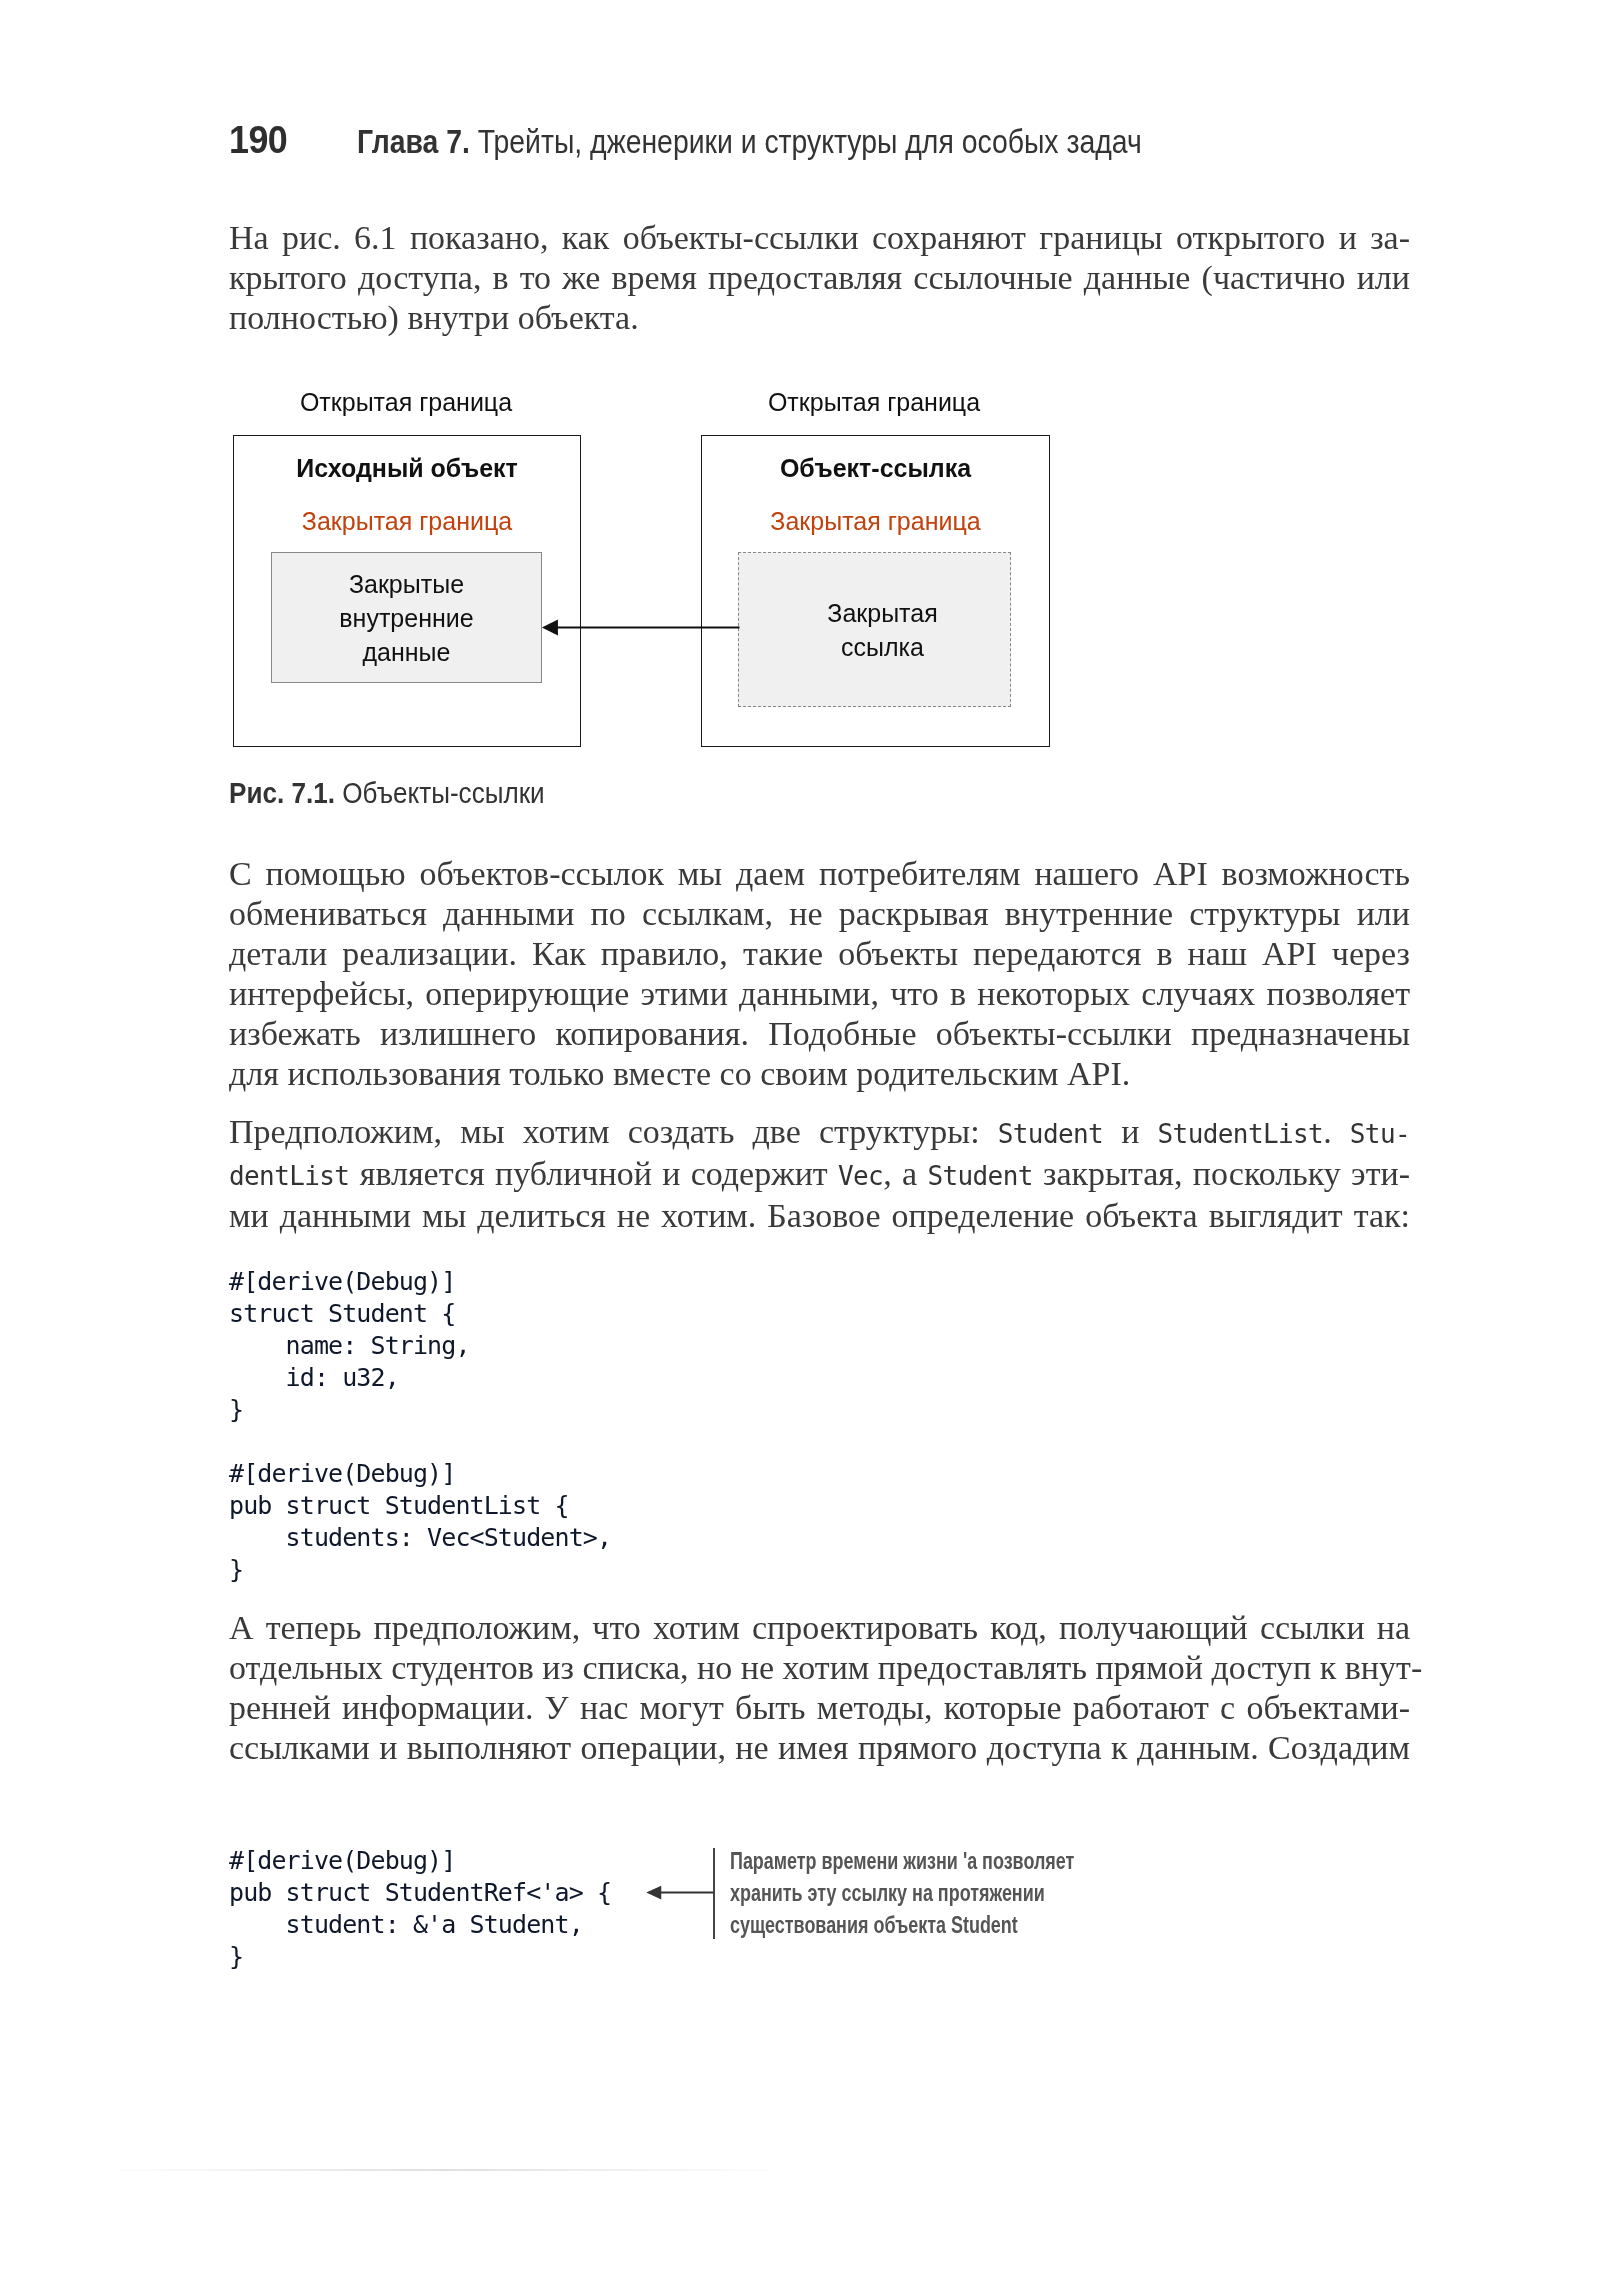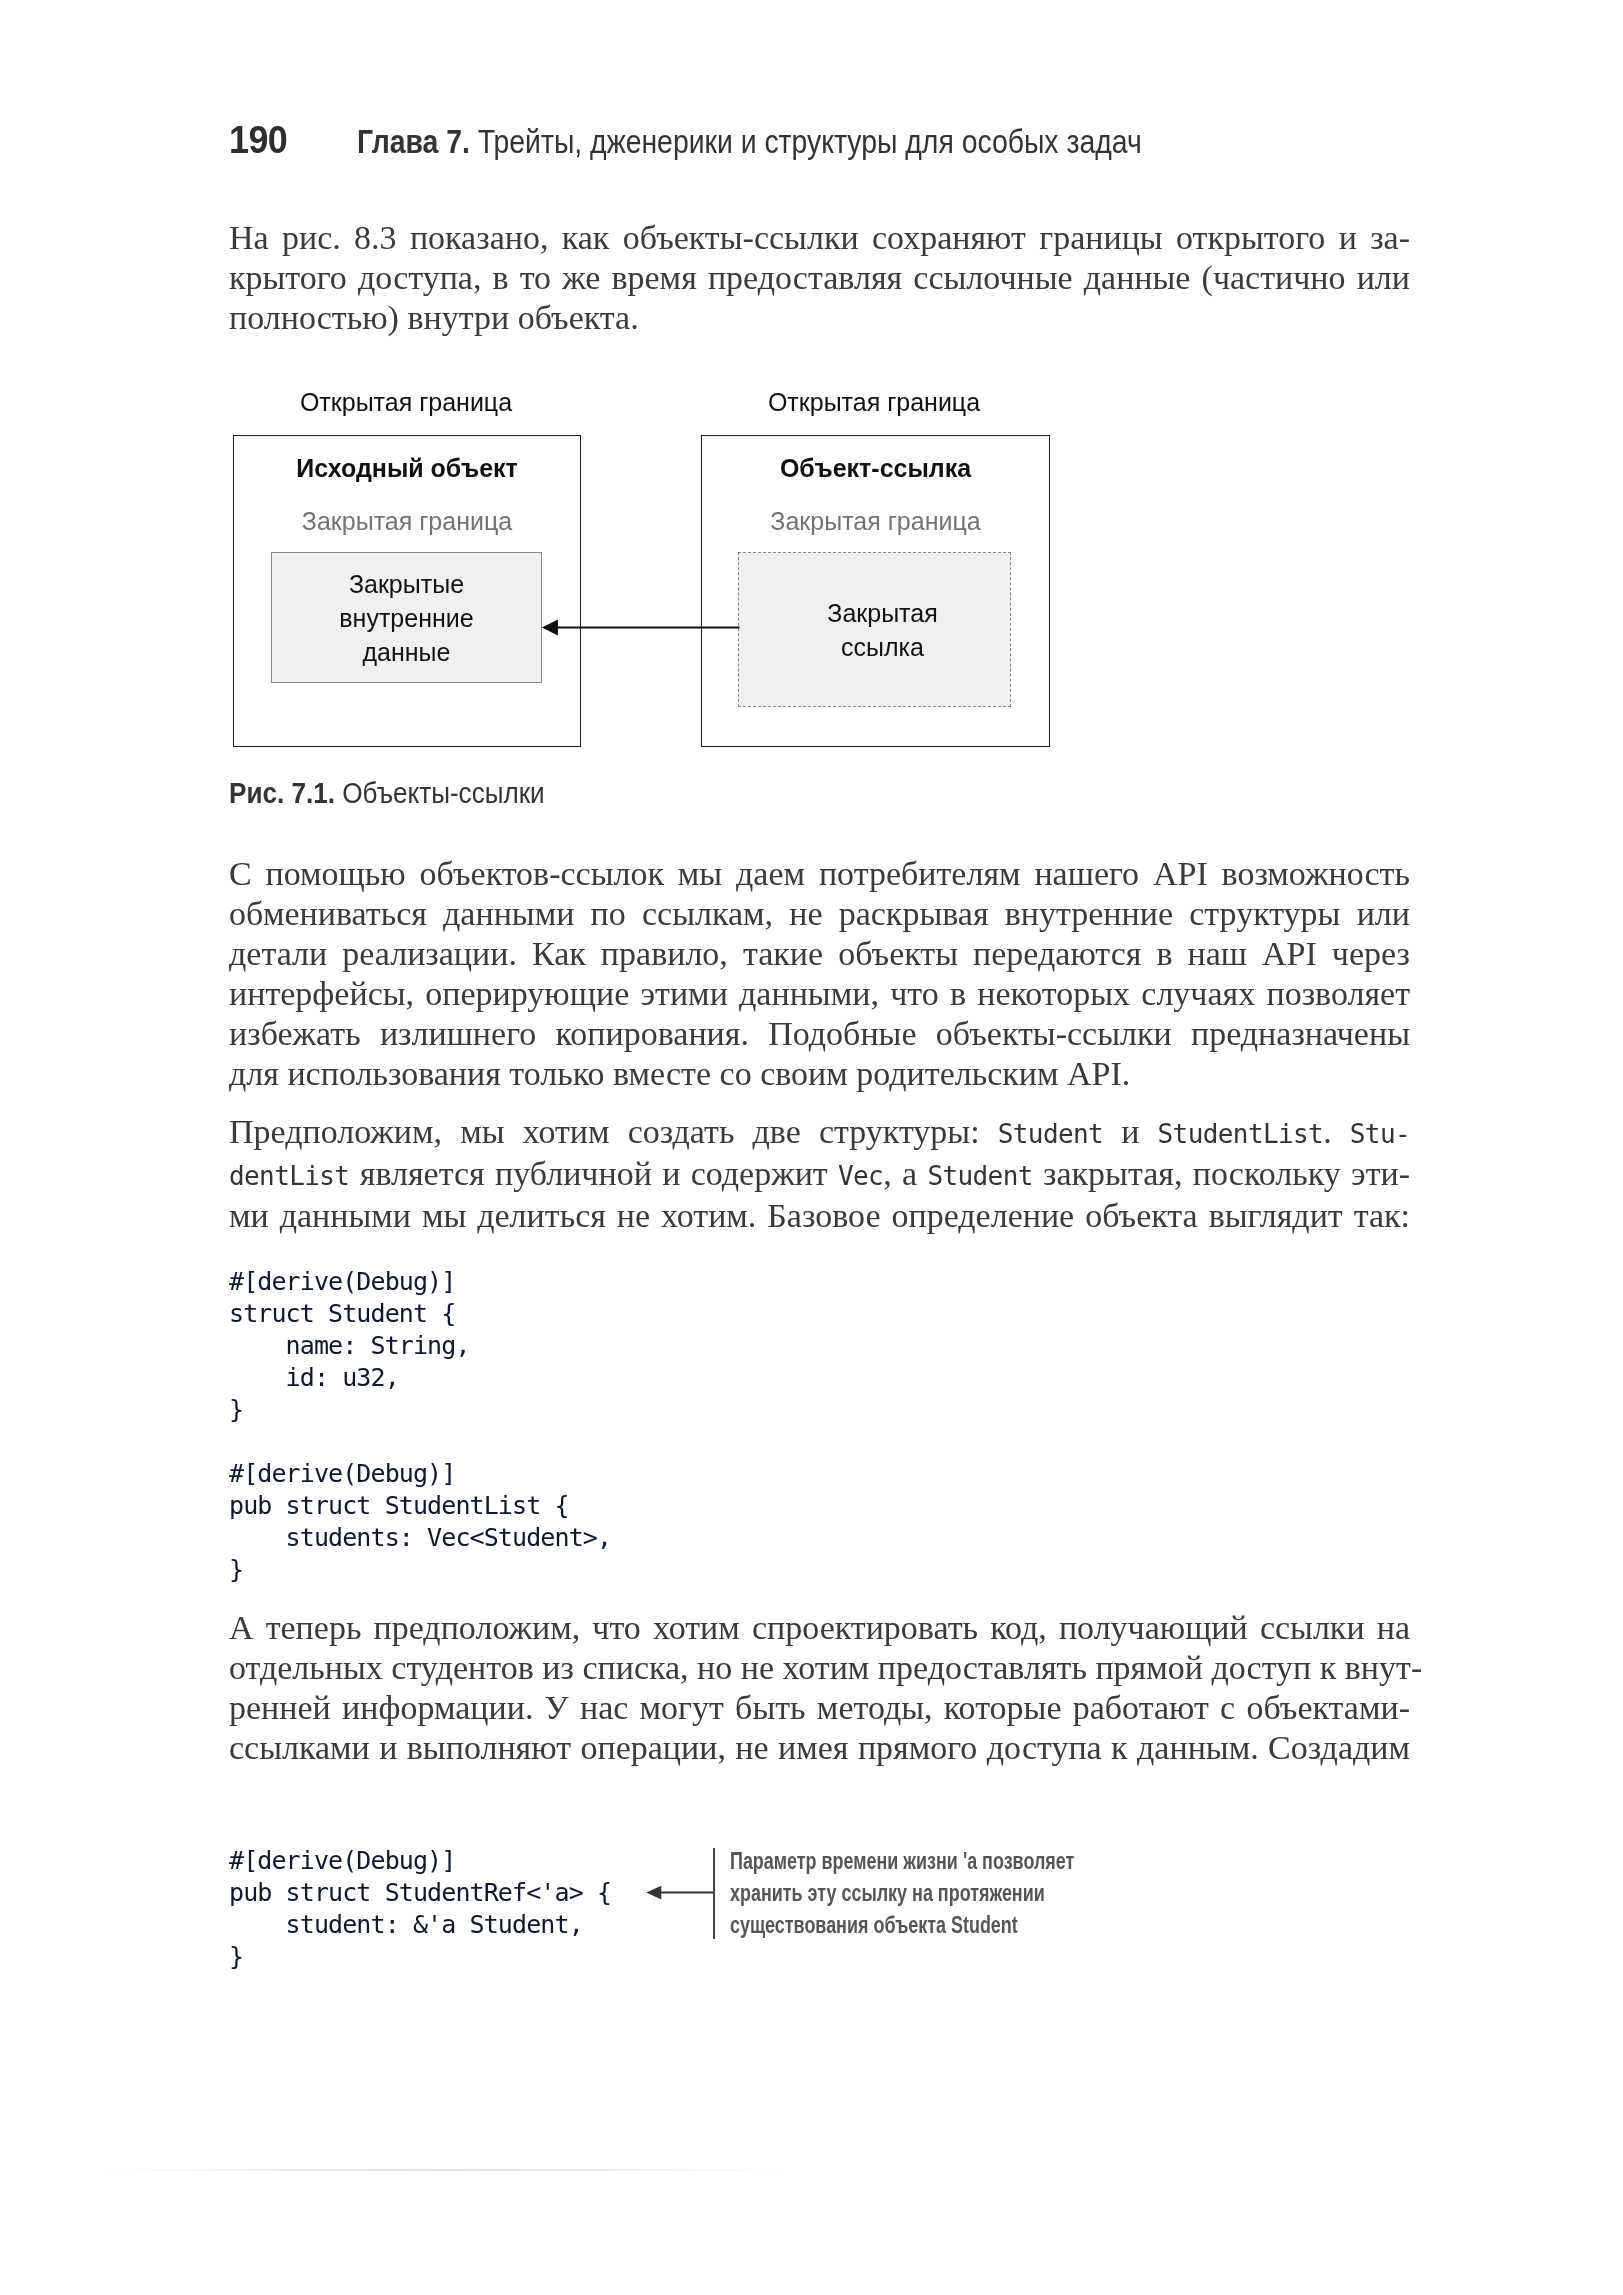--- a/index.html
+++ b/index.html
@@ -14,41 +14,41 @@
   .para .ln { display: block; white-space: nowrap; text-align-last: justify; }
   .para .ln.last { text-align-last: left; }
   .para code { font-family: "DejaVu Sans Mono", monospace; font-size: 26px; color: #333; letter-spacing: -0.6px; }
 
   .diagram-label { position: absolute; font-family: "Liberation Sans", sans-serif; font-size: 25px; color: #111; white-space: nowrap; transform: translateX(-50%); }
   .box { position: absolute; border: 1.9px solid #1a1a1a; background: #fff; box-sizing: border-box; }
   .inner { position: absolute; box-sizing: border-box; background: #f0f0f0; display: flex; align-items: center; justify-content: center; text-align: center; font-family: "Liberation Sans", sans-serif; font-size: 25px; line-height: 34px; color: #111; }
   .inner.solid { border: 1.9px solid #888; }
   .inner.dashed { border: 1.9px dashed #888; }
   .box-title { position: absolute; width: 100%; text-align: center; font-family: "Liberation Sans", sans-serif; font-size: 25px; font-weight: bold; color: #111; }
-  .box-sub { position: absolute; width: 100%; text-align: center; font-family: "Liberation Sans", sans-serif; font-size: 25px; color: #737373; }
+  .box-sub { position: absolute; width: 100%; text-align: center; font-family: "Liberation Sans", sans-serif; font-size: 25px; color: #c2410c; }
 
   .caption { position: absolute; left: 229px; top: 777px; font-family: "Liberation Sans", sans-serif; font-size: 29px; color: #333; white-space: nowrap; transform: scaleX(0.9); transform-origin: left; }
   .caption b { font-weight: bold; }
 
   .code { position: absolute; left: 229px; font-family: "DejaVu Sans Mono", monospace; font-size: 25px; line-height: 32px; color: #0f172a; white-space: pre; letter-spacing: -0.9px; }
 
   .annot-line { position: absolute; left: 713px; top: 1848px; width: 1.9px; height: 91px; background: #444; }
   .annot-text { position: absolute; left: 730px; top: 1845px; font-family: "Liberation Sans", sans-serif; font-weight: bold; font-size: 23px; line-height: 32px; color: #555; white-space: nowrap; transform: scaleX(0.78); transform-origin: left; }
   .scan-line { position: absolute; left: 100px; top: 2169px; width: 689px; height: 1.9px; background: linear-gradient(90deg, rgba(0,0,0,0), rgba(0,0,0,0.12), rgba(0,0,0,0)); }
 </style>
 </head>
 <body>
 
 <div class="abs header">
   <span class="page-num">190</span>
   <span class="chapter"><b>Глава 7.</b> <span>Трейты, дженерики и структуры для особых задач</span></span>
 </div>
 
 <div class="para" style="top:218px;">
-  <span class="ln">На рис. 8.3 показано, как объекты-ссылки сохраняют границы открытого и за-</span>
+  <span class="ln">На рис. 6.1 показано, как объекты-ссылки сохраняют границы открытого и за-</span>
   <span class="ln">крытого доступа, в то же время предоставляя ссылочные данные (частично или</span>
   <span class="ln last">полностью) внутри объекта.</span>
 </div>
 
 <div>
   <div class="diagram-label" style="left:406px; top:388px;">Открытая граница</div>
   <div class="diagram-label" style="left:874px; top:388px;">Открытая граница</div>
 
   <div class="box" style="left:233px; top:435px; width:348px; height:312px;">
     <div class="box-title" style="top:17.5px;">Исходный объект</div>

